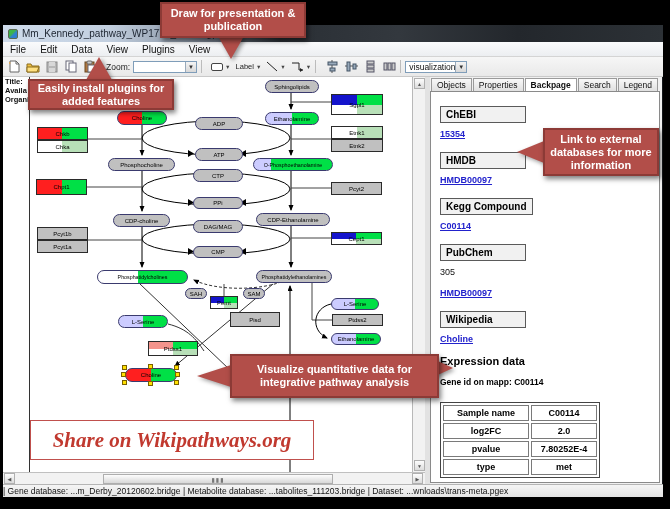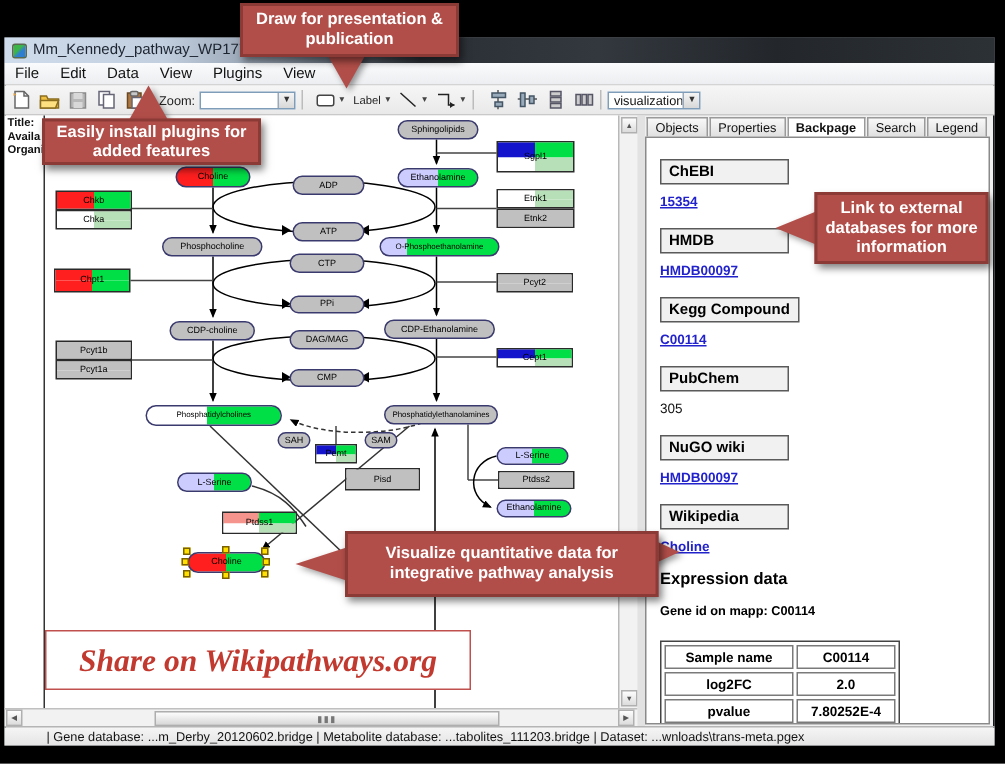--- a/index.html
+++ b/index.html
@@ -64,21 +64,21 @@
   .bp-link { color:#2222cc; font-weight:bold; text-decoration:underline; }
   .bp-plain { color:#111; }
   #exp-title { font-size:11px; font-weight:bold; color:#000; margin:4px 0 10px 0; }
   #geneid-line { font-size:8.5px; font-weight:bold; color:#000; margin-bottom:15px; }
   #exp-table { border-collapse:separate; border-spacing:2px; border:1px solid #444; background:#fff; }
   #exp-table td { border:1px solid #7a7a7a; font-size:9px; color:#000; text-align:center; padding:2px 4px; font-weight:bold; }
   #exp-table td.c1 { width:86px; } #exp-table td.c2 { width:66px; }
 
   
   #statusbar { position:absolute; left:3px; top:484px; width:660px; height:13px; background:linear-gradient(#f5f5f5,#e4e4e4); border-top:1px solid #b5b5b5; display:flex; align-items:center; }
-  #statusbar div { font-size:8.5px; color:#111; padding-left:16px; white-space:nowrap;margin-left:12px; }
+  #statusbar div { font-size:8.5px; color:#111; padding-left:0; white-space:nowrap; }
 
   
   .callout { position:absolute; background:#b24e49; border:2px solid #8c3a36; color:#fff; font-weight:bold; font-size:11px; line-height:13px;
     display:flex; align-items:center; justify-content:flex-start; text-align:center; box-shadow:2px 3px 5px rgba(0,0,0,.5); z-index:20; padding:2px 4px; }
   .tail { position:absolute; width:0; height:0; z-index:19; filter:drop-shadow(2px 2px 2px rgba(0,0,0,.4)); }
   #share-box { position:absolute; left:30px; top:420px; width:284px; height:40px; background:#fff; border:1px solid #c0504d; z-index:20;
     display:flex; align-items:center; justify-content:center; }
   #share-box span { font-family:"Liberation Serif", serif; font-style:italic; font-weight:bold; font-size:21px; color:#c1392f; }
 </style>
 </head>
@@ -375,21 +375,21 @@
       <span class="tab">Search</span>
       <span class="tab">Legend</span>
     </div>
   <div id="panel">
     <div id="panel-inner">
       <div id="bp-sections">
           <div class="bp-section"><div class="bp-header">ChEBI</div><a class="bp-val bp-link">15354</a></div>
           <div class="bp-section"><div class="bp-header">HMDB</div><a class="bp-val bp-link">HMDB00097</a></div>
           <div class="bp-section"><div class="bp-header">Kegg Compound</div><a class="bp-val bp-link">C00114</a></div>
           <div class="bp-section"><div class="bp-header">PubChem</div><span class="bp-val bp-plain">305</span></div>
-          <div class="bp-section"><div class="bp-header">NuGO wiki</div><a class="bp-val bp-link">HMDB00097</a></div>
+          <div class="bp-section"><a class="bp-val bp-link">HMDB00097</a></div>
           <div class="bp-section"><div class="bp-header">Wikipedia</div><a class="bp-val bp-link">Choline</a></div>
         </div>
       <div id="exp-title">Expression data</div>
       <div id="geneid-line">Gene id on mapp: C00114</div>
       <table id="exp-table">
           <tbody id="exp-tbody">
             <tr>
               <td class="c1">Sample name</td>
               <td class="c2">C00114</td>
             </tr>

